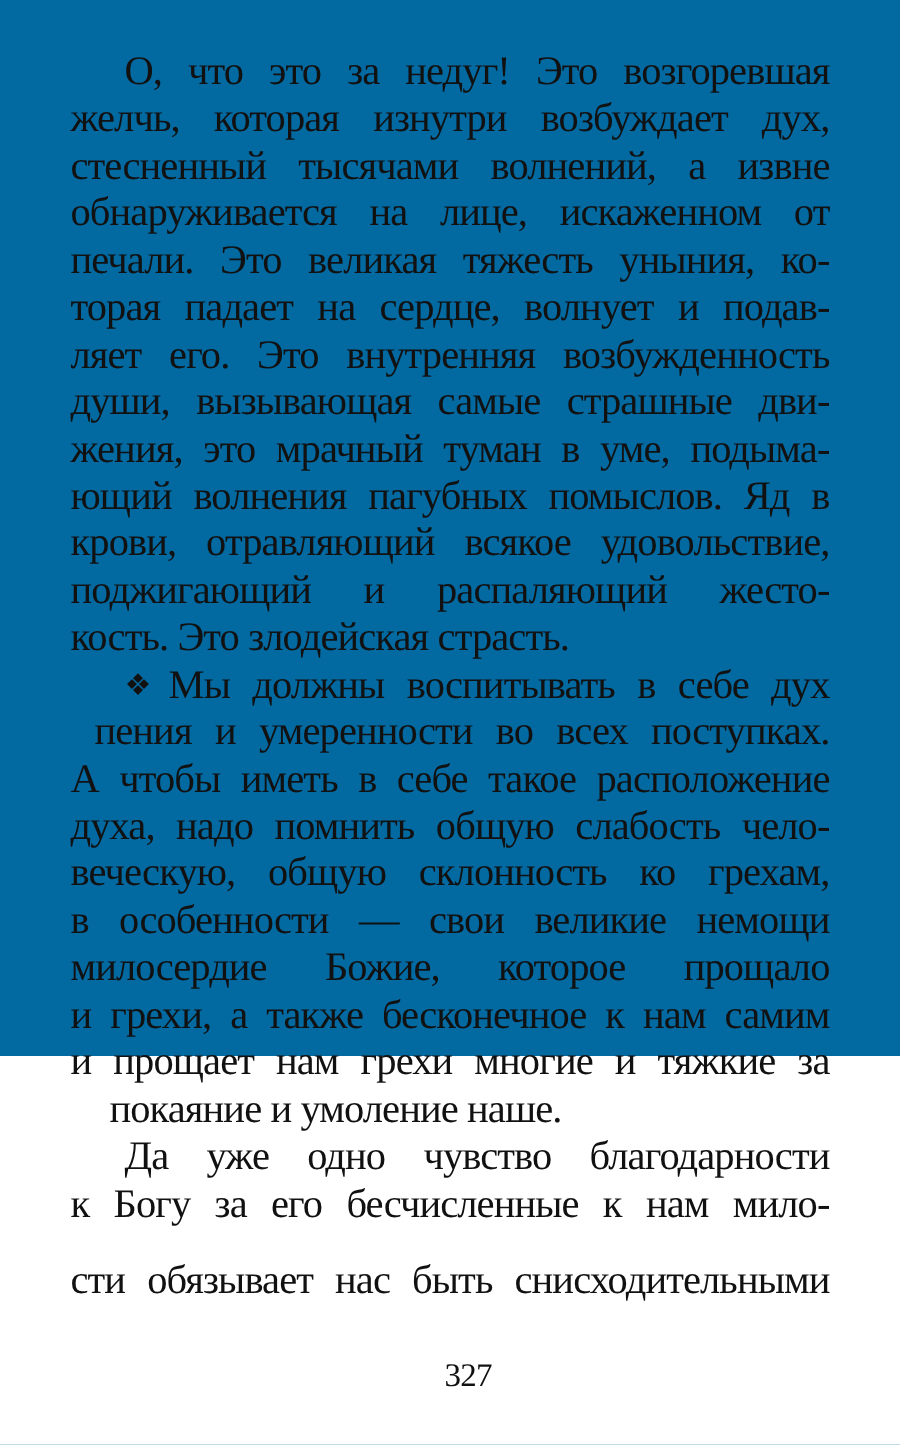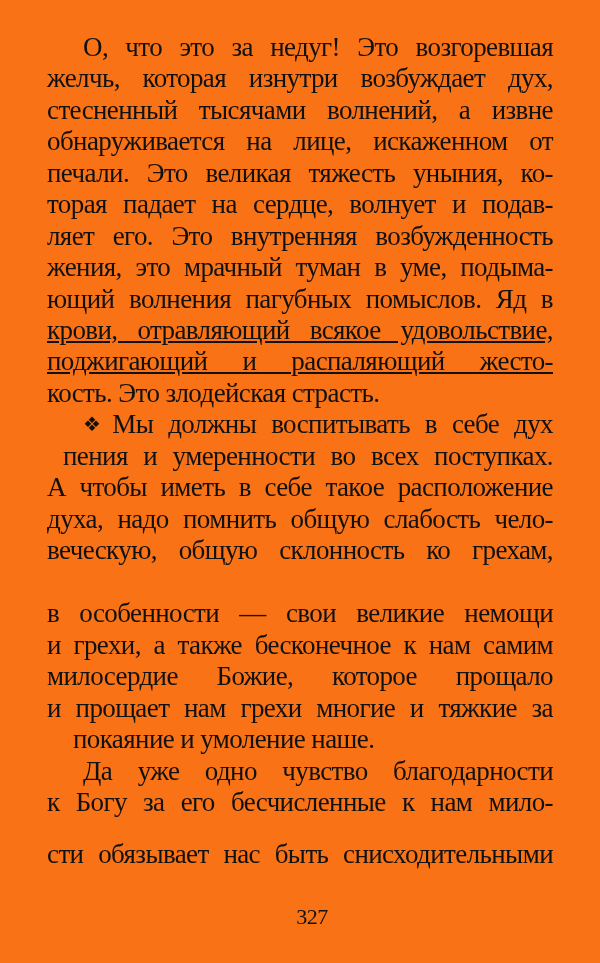--- a/index.html
+++ b/index.html
@@ -12,22 +12,22 @@
       height: 963px;
       position: relative;
       overflow: hidden;
       font-family: "Liberation Serif", "DejaVu Serif", serif;
       color: #111111;
     }
     .page {
       position: absolute;
       left: 0; top: 0;
       width: 600px;
-      height: 963px;
-      background: #f97316;
+      height: 704px;
+      background: #0369a1;
     }
     .text-block {
       position: absolute;
       left: 47px;
       top: 32px;
       width: 506px;
     }
     .line {
       display: block;
       height: 31.45px;
@@ -70,36 +70,37 @@
   <div class="text-block">
 
     <div>
       <span class="line indent" style="display: block;">О, что это за недуг! Это возгоревшая</span>
       <span class="line" style="display: block;">желчь, которая изнутри возбуждает дух,</span>
       <span class="line" style="display: block;">стесненный тысячами волнений, а извне</span>
       <span class="line" style="display: block;">обнаруживается на лице, искаженном от</span>
       <span class="line" style="display: block;">печали. Это великая тяжесть уныния, ко-</span>
       <span class="line" style="display: block;">торая падает на сердце, волнует и подав-</span>
       <span class="line" style="display: block;">ляет его. Это внутренняя возбужденность</span>
+      <span class="line" style="display: block;">души, вызывающая самые страшные дви-</span>
       <span class="line" style="display: block;">жения, это мрачный туман в уме, подыма-</span>
       <span class="line" style="display: block;">ющий волнения пагубных помыслов. Яд в</span>
-      <span class="line" style="display: block; text-decoration: underline;">крови, отравляющий всякое удовольствие,</span>
-      <span class="line" style="display: block; text-decoration: underline;">поджигающий и распаляющий жесто-</span>
+      <span class="line" style="display: block;">крови, отравляющий всякое удовольствие,</span>
+      <span class="line" style="display: block;">поджигающий и распаляющий жесто-</span>
       <span class="line last" style="display: block;">кость. Это злодейская страсть.</span>
     </div>
 
     <div>
       <span class="line indent" style="display: block;"><span class="ornament">❖</span><span>Мы должны воспитывать в себе дух</span></span>
       <span class="line" style="display: block; margin-left: 16px;">пения и умеренности во всех поступках.</span>
       <span class="line" style="display: block;">А чтобы иметь в себе такое расположение</span>
       <span class="line" style="display: block;">духа, надо помнить общую слабость чело-</span>
       <span class="line" style="display: block;">веческую, общую склонность ко грехам,</span>
-      <span class="line" style="display: block; margin-top: 32px;">в особенности — свои великие немощи</span>
+      <span class="line" style="display: block;">в особенности — свои великие немощи</span>
+      <span class="line" style="display: block;">милосердие Божие, которое прощало</span>
       <span class="line" style="display: block;">и грехи, а также бесконечное к нам самим</span>
-      <span class="line" style="display: block;">милосердие Божие, которое прощало</span>
       <span class="line" style="display: block;">и прощает нам грехи многие и тяжкие за</span>
       <span class="line last" style="display: block; margin-left: 26px;">покаяние и умоление наше.</span>
     </div>
 
     <div>
       <span class="line indent" style="display: block;">Да уже одно чувство благодарности</span>
       <span class="line" style="display: block;">к Богу за его бесчисленные к нам мило-</span>
       <span class="line" style="display: block; margin-top: 20px;">сти обязывает нас быть снисходительными</span>
     </div>
 

